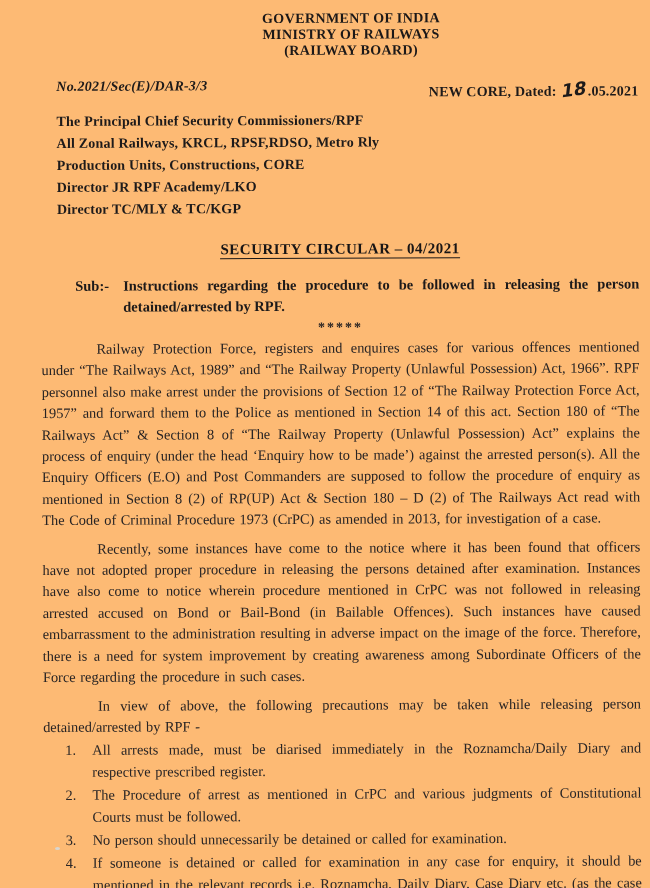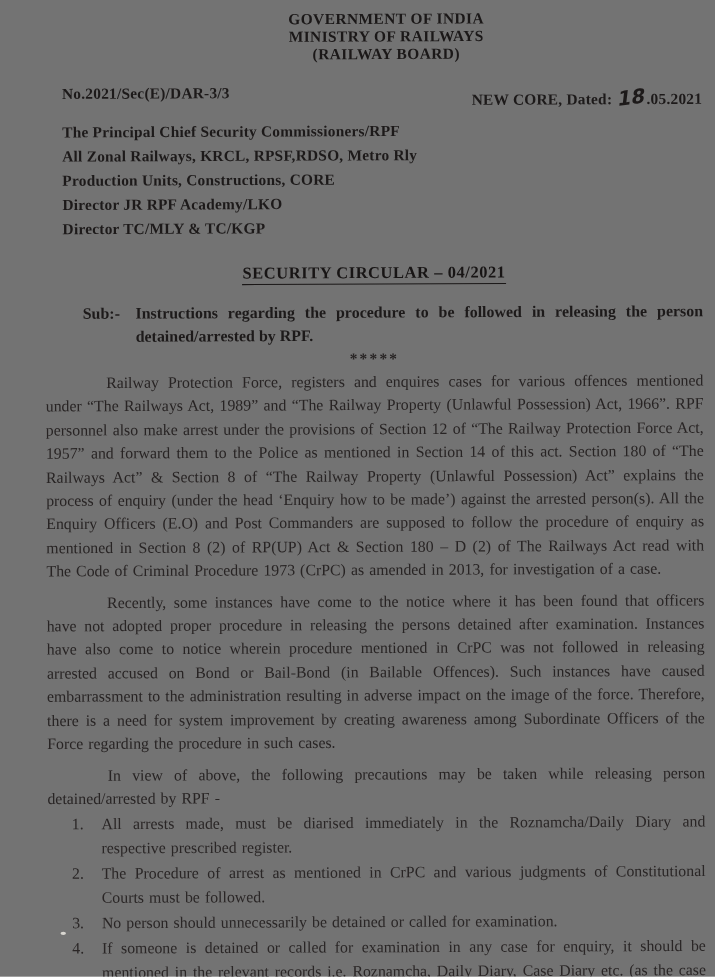--- a/index.html
+++ b/index.html
@@ -1,20 +1,20 @@
 <!DOCTYPE html>
 <html><head>
 <meta charset="utf-8">
 <style>
   html,body{margin:0;padding:0;background:#e9e9e9;}
   .page{
     position:relative;
     width:650px;height:888px;
     margin:0 auto;
-    background:#737373;
+    background:#fdba74;
     overflow:hidden;
     font-family:"Liberation Serif", serif;
     color:#262222;
   }
   .content{
     position:absolute;top:12px;left:40px;right:12px;
     transform:rotate(-0.25deg);
     transform-origin:top left;
   }
   
@@ -30,21 +30,21 @@
   
   .refrow{
     display:flex;
     justify-content:space-between;
     align-items:flex-start;
     margin-top:19px;
     font-weight:bold;
     font-size:14px;
     color:#1d1a1a;
   }
-  .refno{margin-left:16px;letter-spacing:.2px;}
+  .refno{margin-left:16px;letter-spacing:.2px;font-style:italic;}
   .date{margin-top:7px;letter-spacing:.2px;white-space:nowrap;}
   .hand{
     display:inline-block;
     font-family:"DejaVu Sans", sans-serif;
     font-size:18px;
     font-weight:600;
     transform:rotate(-7deg) skewX(-14deg);
     margin:0 1px;
     line-height:12px;
   }

